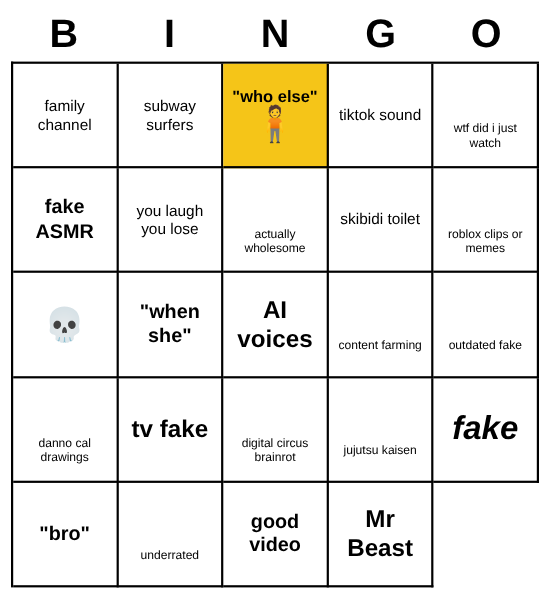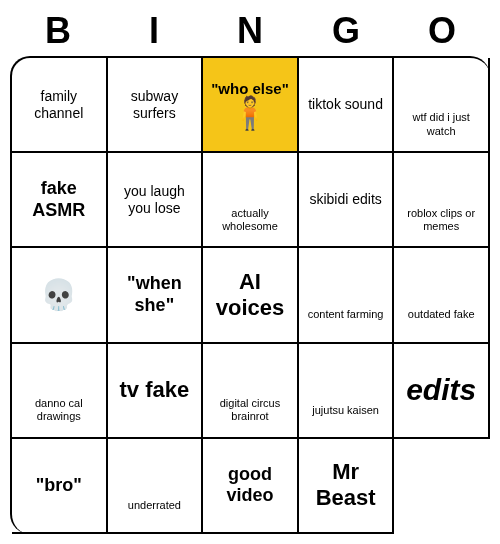--- a/index.html
+++ b/index.html
@@ -28,21 +28,20 @@
       color: #000;
     }
     #bingo-grid {
       display: grid;
       grid-template-columns: repeat(5, 1fr);
       grid-template-rows: repeat(5, 1fr);
       width: 100%;
       flex: 1;
       border-left: 2px solid #000;
       border-top: 2px solid #000;
-      border-radius: 20px;
     }
     .bingo-cell {
       border-right: 2px solid #000;
       border-bottom: 2px solid #000;
       display: flex;
       align-items: center;
       justify-content: center;
       text-align: center;
       padding: 4px;
       min-height: 85px;
@@ -133,21 +132,21 @@
   <div class="bingo-cell">
     <span class="cell-text large">fake ASMR</span>
   </div>
   <div class="bingo-cell">
     <span class="cell-text medium">you laugh you lose</span>
   </div>
   <div class="bingo-cell">
     <span class="cell-text small">actually wholesome</span>
   </div>
   <div class="bingo-cell">
-    <span class="cell-text medium">skibidi edits</span>
+    <span class="cell-text medium">skibidi toilet</span>
   </div>
   <div class="bingo-cell">
     <span class="cell-text small">roblox clips or memes</span>
   </div>
 
   <div class="bingo-cell">
     <span class="skull-emoji">💀</span>
   </div>
   <div class="bingo-cell">
     <span class="cell-text large">"when she"</span>
@@ -168,21 +167,21 @@
   <div class="bingo-cell">
     <span class="cell-text xlarge">tv fake</span>
   </div>
   <div class="bingo-cell">
     <span class="cell-text small">digital circus brainrot</span>
   </div>
   <div class="bingo-cell">
     <span class="cell-text small">jujutsu kaisen</span>
   </div>
   <div class="bingo-cell">
-    <span class="edits-text">edits</span>
+    <span class="edits-text">fake</span>
   </div>
 
   <div class="bingo-cell">
     <span class="cell-text large">"bro"</span>
   </div>
   <div class="bingo-cell">
     <span class="cell-text small">underrated</span>
   </div>
   <div class="bingo-cell">
     <span class="cell-text large">good video</span>

